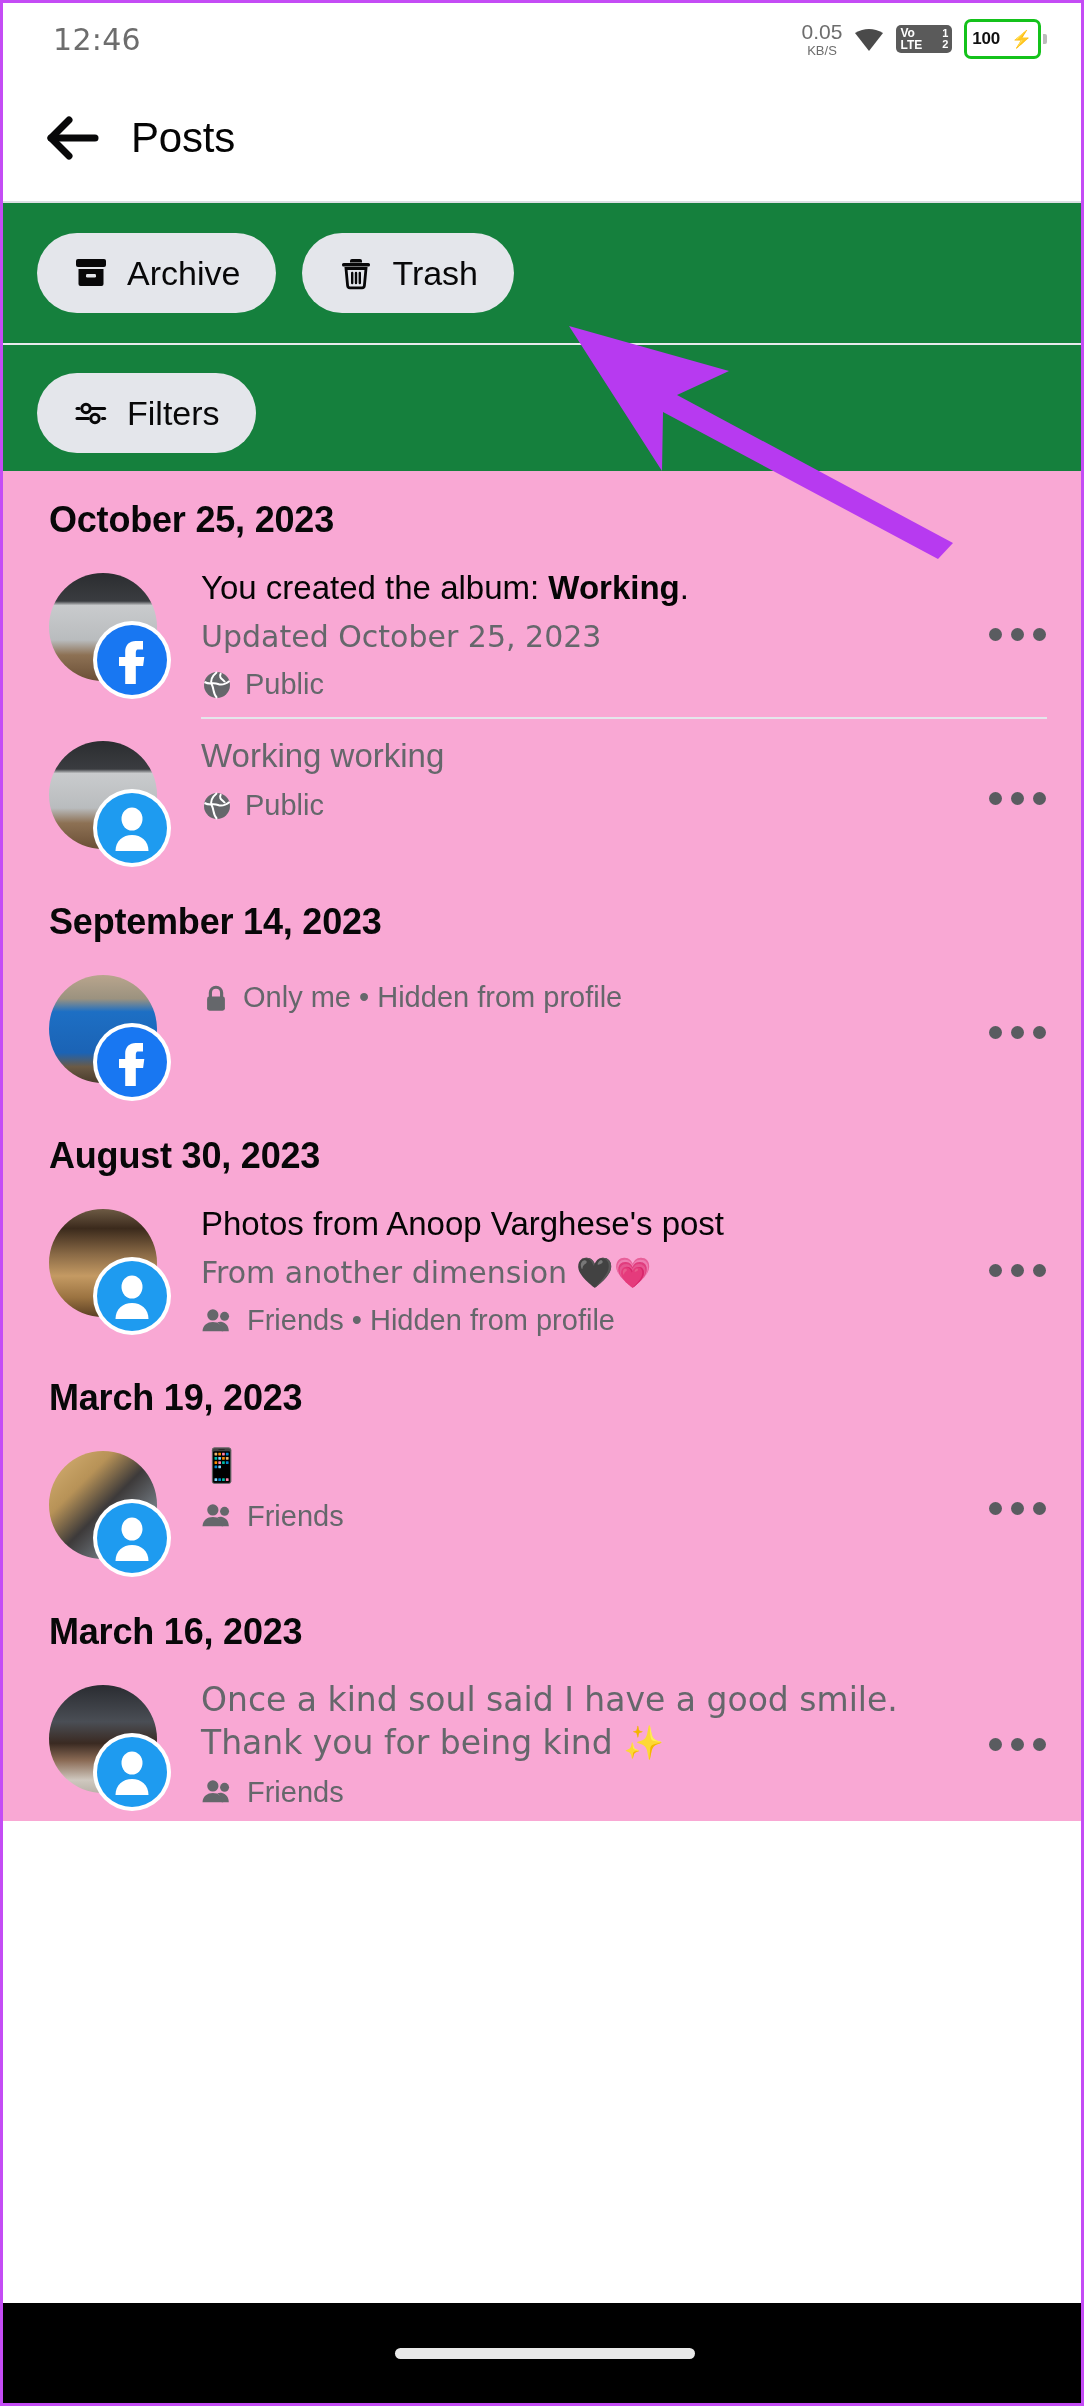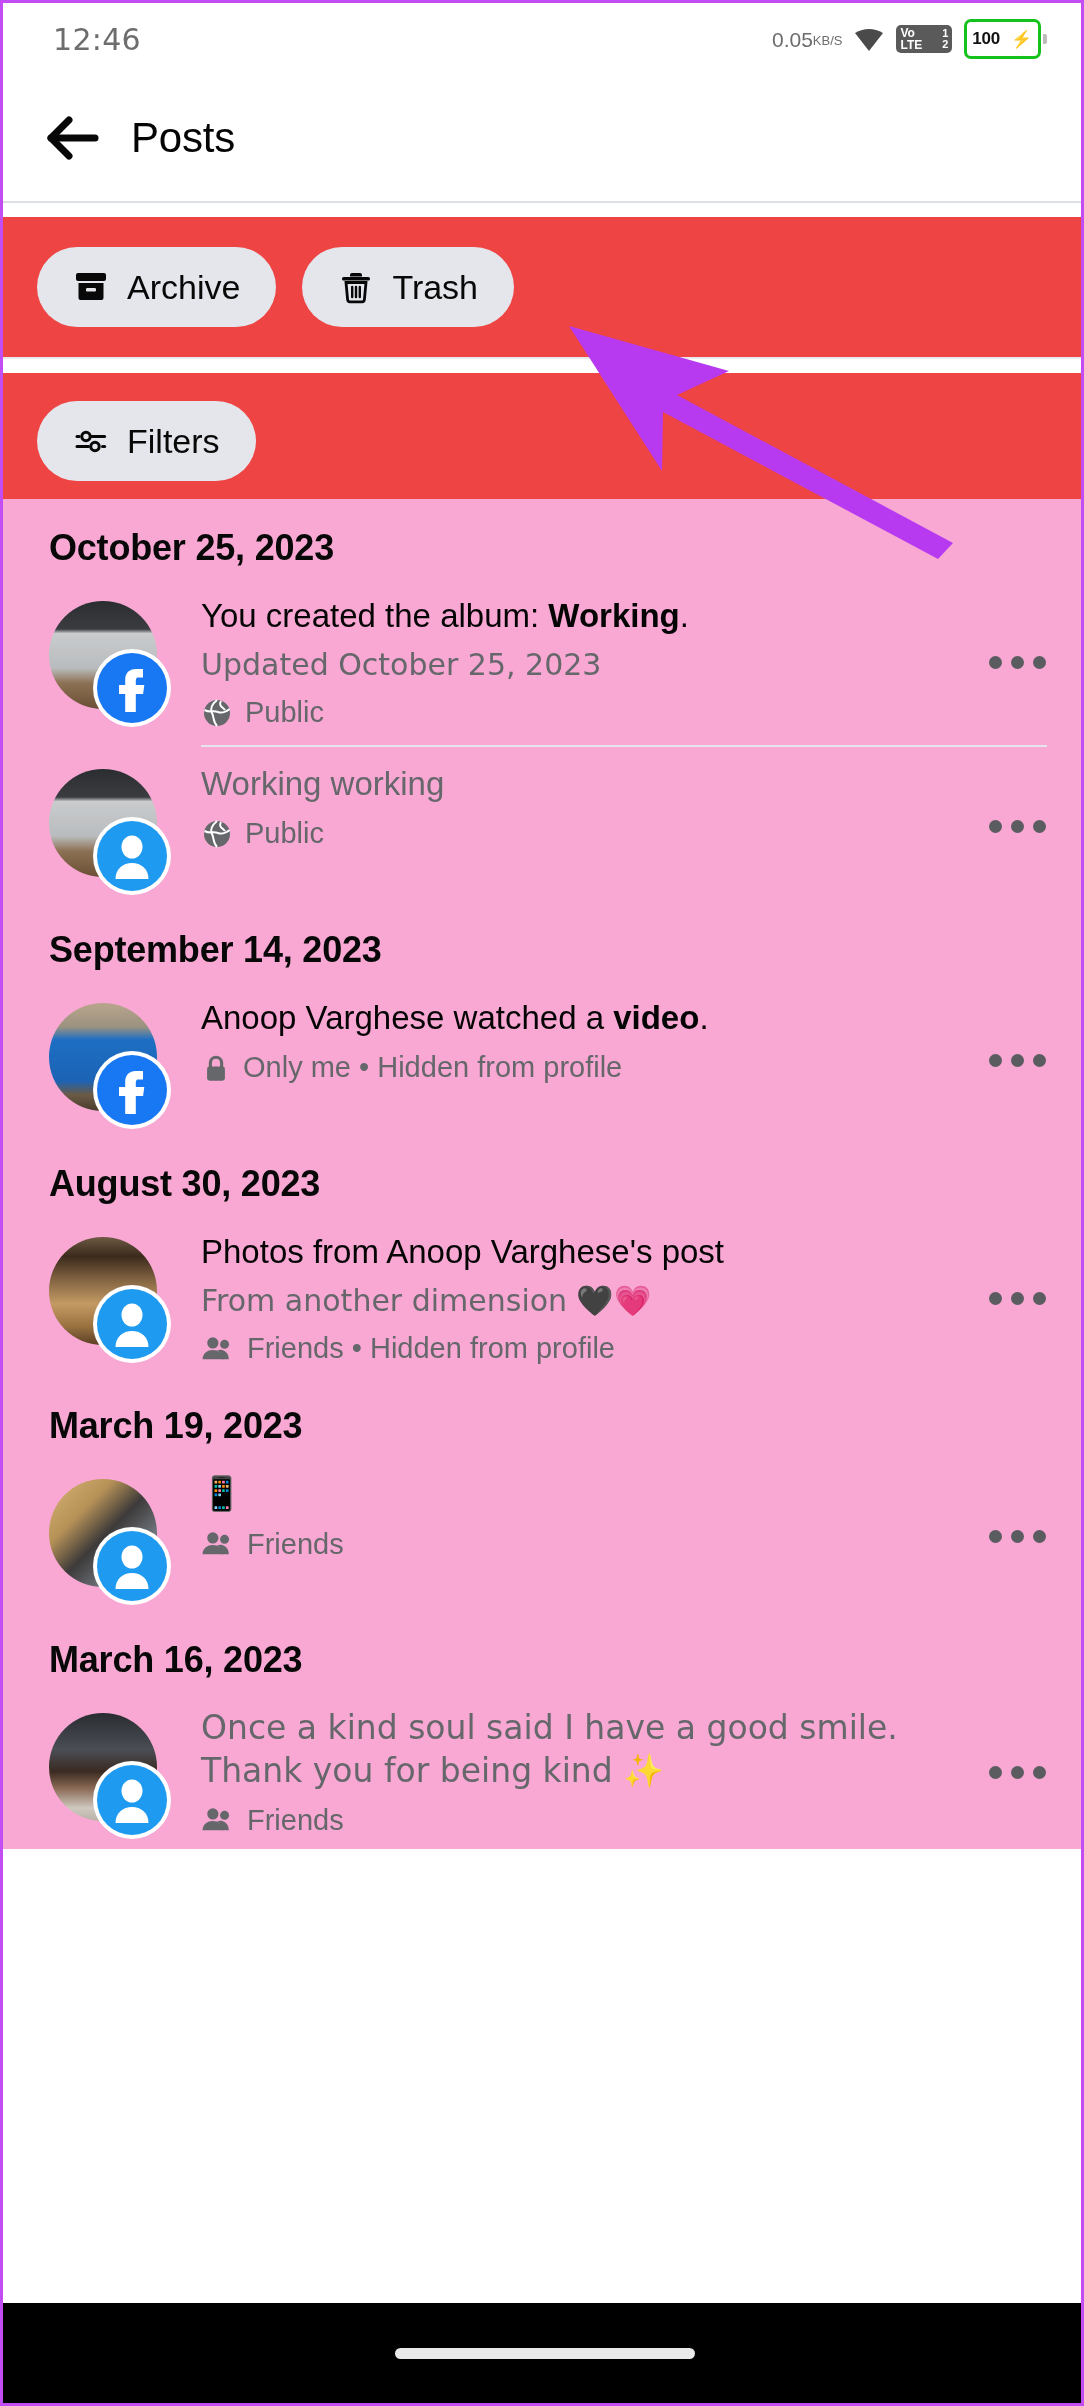--- a/index.html
+++ b/index.html
@@ -23,21 +23,21 @@
     height: 72px;
     display: flex; align-items: center;
     justify-content: space-between;
     padding: 0 34px 0 50px;
   }
   .sb-time {
     font-size: 30px; color: #6d6d6d; letter-spacing: .3px;
     font-family: "DejaVu Sans", sans-serif;
   }
   .sb-right { display: flex; align-items: center; gap: 12px; }
-  .sb-speed { display: flex; flex-direction: row; align-items: center; line-height: 1; }
+  .sb-speed { display: flex; flex-direction: column; align-items: center; line-height: 1; }
   .sb-speed .v { font-size: 21px; color: #6d6d6d; }
   .sb-speed .u { font-size: 13px; color: #6d6d6d; margin-top: 2px; }
   .wifi-ico { width: 30px; height: 26px; }
   .volte-box {
     background: #5a5a5a; color: #fff; border-radius: 5px;
     padding: 2px 4px; display: flex; align-items: center; gap: 20px;
     font-size: 12px; font-weight: bold; line-height: 1.02;
   }
   .volte-box .lines { display: flex; flex-direction: column; align-items: flex-start; }
   .volte-box .nums  { display: flex; flex-direction: column; align-items: center; font-size: 11px; }
@@ -59,22 +59,21 @@
     background: #fff;
   }
   .back-arrow { width: 56px; height: 56px; flex: 0 0 auto; }
   .appbar-title { font-size: 42px; color: #050505; letter-spacing: -.2px; }
 
   
   .chip-row {
     display: flex; align-items: center; gap: 26px;
     padding: 30px 0 30px 34px;
     border-bottom: 2px solid #e8eaed;
-    background: #ef4444;
-    margin-top: 14px;
+    background: #15803d;
   }
   .chip-row.no-border { border-bottom: none; padding: 28px 0 18px 34px; }
   .chip {
     display: inline-flex; align-items: center; gap: 18px;
     background: #e4e6eb; border-radius: 46px;
     height: 80px; padding: 0 36px;
     cursor: pointer; user-select: none;
   }
   .chip-label { font-size: 34px; color: #080809; }
   .chip svg { display: block; }
@@ -291,21 +290,20 @@
       <div class="post">
         <div class="thumb-wrap">
           <div class="thumb" style="background:linear-gradient(180deg,#b9a58d 0%,#9b927f 22%,#1d6fc4 34%,#1b63b5 72%,#6b5a45 85%,#4a3c2c 100%);"></div>
           <div class="badge">
             <svg viewBox="0 0 70 70" width="70" height="70">
               <path d="M40.5 24.5 h5.5 V16 h-7.2 c-6.6 0 -10.6 4.1 -10.6 10.6 V32 H22 v9 h6.2 v18 h10.6 V41 h7.3 l1.2 -9 h-8.5 v-4 c0 -2.3 .8 -3.5 1.7 -3.5 Z" fill="#fff"></path>
             </svg>
           </div>
         </div>
         <div class="post-body">
-          <div class="post-title">Anoop Varghese watched a <b>video</b>.</div>
           <div class="post-meta">
             <span>
               <svg viewBox="0 0 32 32" width="30" height="32">
                 <path d="M10 15 V10.5 a6 6 0 0 1 12 0 V15" fill="none" stroke="#65676b" stroke-width="3.4"></path>
                 <rect x="6.5" y="14.5" width="19" height="15" rx="2.6" fill="#65676b"></rect>
               </svg>
             </span>
             <span>Only me • Hidden from profile</span>
           </div>
         </div>

